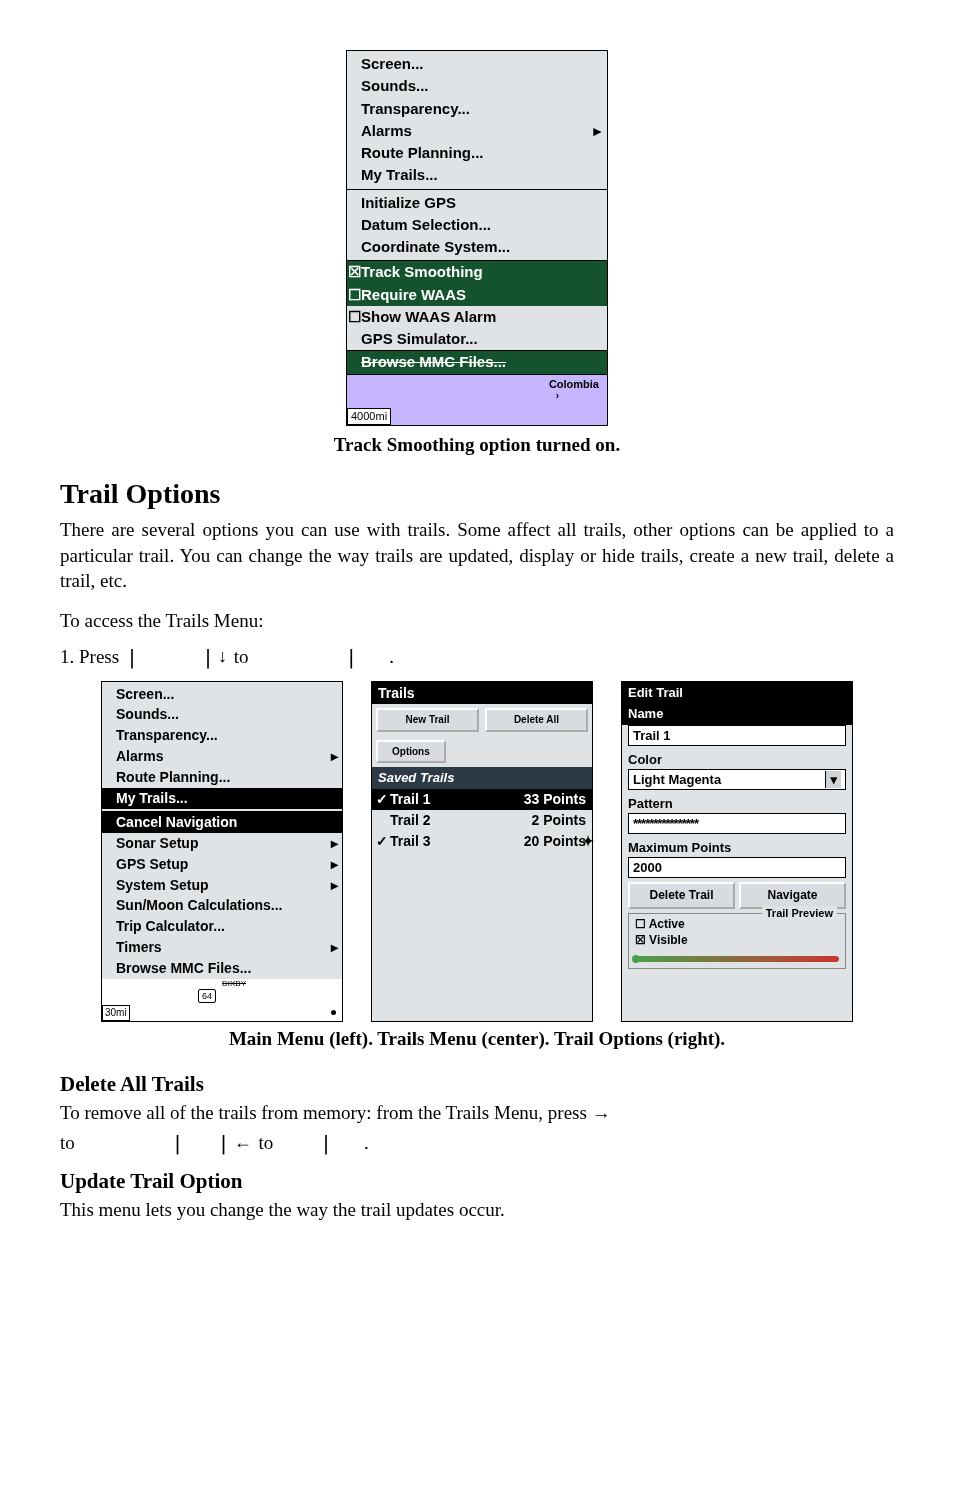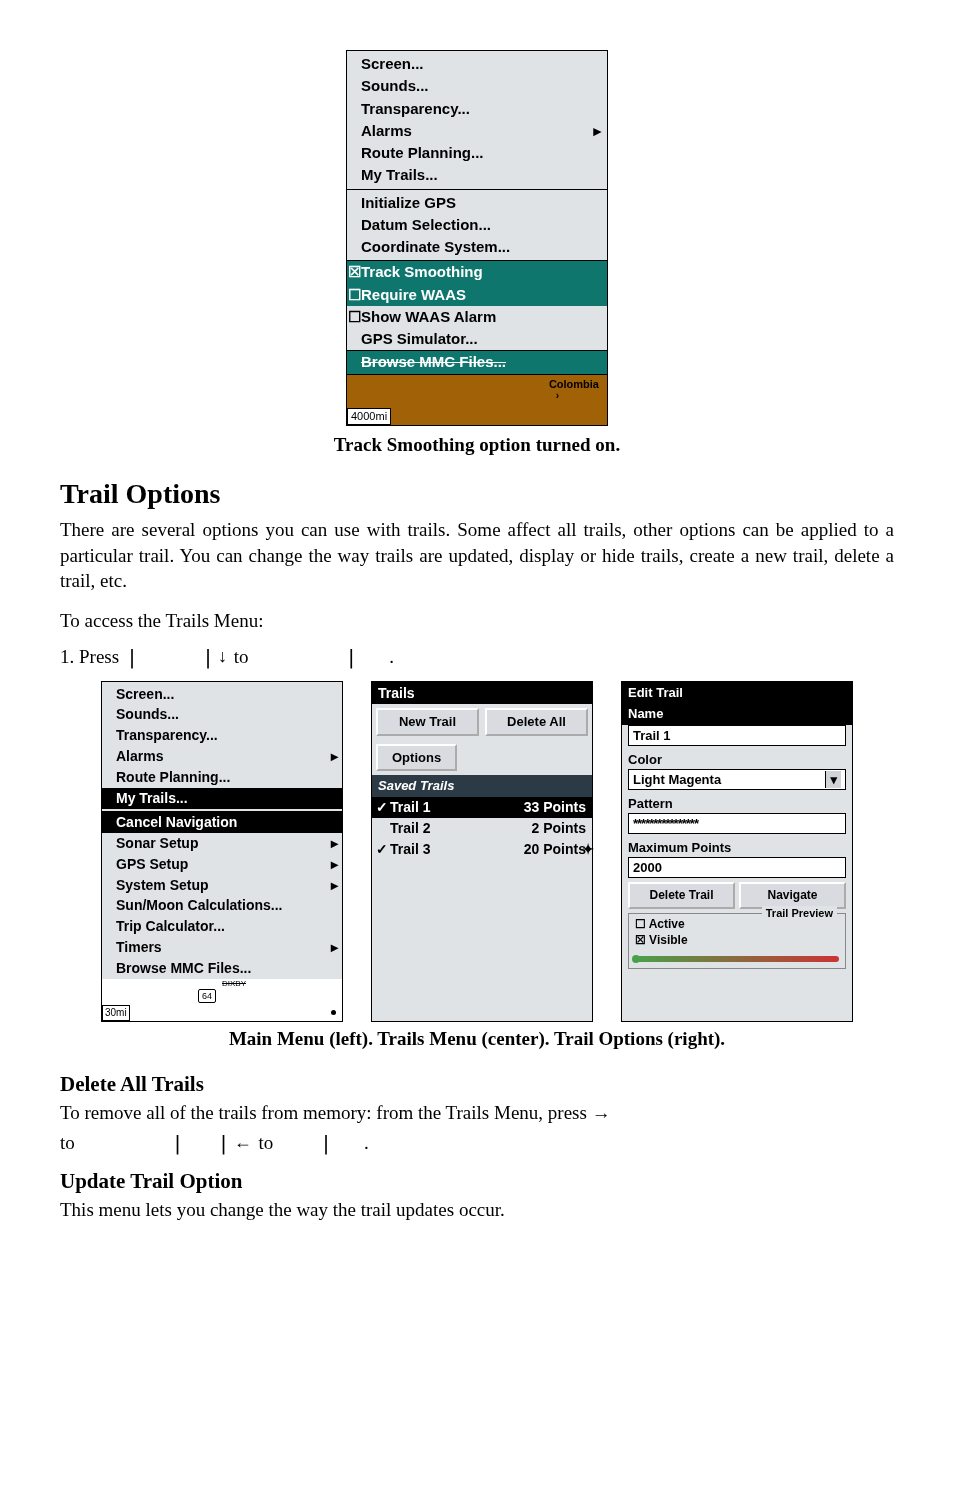--- a/index.html
+++ b/index.html
@@ -24,26 +24,26 @@
     text-align: left;
     width: 260px;
     border: 1px solid #000;
     background: #dfe3e6;
     font-family: Arial, Helvetica, sans-serif;
     font-size: 15px;
     color: #000;
   }
   .gps-menu .grp { border-bottom: 1px solid #000; padding: 2px 0; }
   .gps-menu .item { padding: 1px 10px 1px 14px; font-weight: bold; position: relative; }
-  .gps-menu .item.sel { background: #0f766e; color: #fff; }
+  .gps-menu .item.sel { background: #14532d; color: #fff; }
   .gps-menu .item.chk::before { content: "☒"; position: absolute; left: 1px; }
   .gps-menu .item.box::before { content: "☐"; position: absolute; left: 1px; }
   .gps-menu .item.arrow::after { content: "▸"; position: absolute; right: 6px; }
   .gps-menu .striked { text-decoration: line-through; border-top:1px solid #000;border-bottom:1px solid #000;}
-  .gps-menu .mapstrip { background:#a16207; height:50px; position:relative; font-size:11px; }
+  .gps-menu .mapstrip { background:#c4b5fd; height:50px; position:relative; font-size:11px; }
   .gps-menu .mapstrip .colombia { position:absolute; right:8px; top:2px; font-weight:bold; }
   .gps-menu .mapstrip .quote { position:absolute; right:48px; top:14px; font-weight: bold; font-size: 10px; }
   .gps-menu .mapstrip .scale { position:absolute; left:0; bottom:0; background:#fff; border:1px solid #000; padding:0 3px; font-size:11px; }
 
   
   .tri { display:flex; justify-content:center; gap:28px; margin-top:8px; }
   .panel {
     border:1px solid #000; background:#dfe3e6;
     font-family: Arial, Helvetica, sans-serif; font-size:14px;
     width:240px; position:relative;
@@ -53,21 +53,21 @@
   .panel .item.arrow::after { content:"▸"; position:absolute; right:4px; }
   .panel .grp { border-bottom:1px solid #000; padding:2px 0; }
   .panel .mapstrip2 { background:#fff; height:42px; position:relative; font-size:10px; }
   .panel .mapstrip2 .scale { position:absolute; left:0; bottom:0; border:1px solid #000; padding:0 2px; background:#fff; }
   .panel .mapstrip2 .dot { position:absolute; right:6px; bottom:6px; width:5px; height:5px; background:#000; border-radius:50%; }
 
   .panel.trails { width:220px; }
   .panel .titlebar { background:#000; color:#fff; font-weight:bold; padding:2px 6px; }
   .btnrow { display:flex; gap:6px; padding:4px; }
   .btn3d {
-    flex:1; text-align:center; font-weight:bold; font-size:13px;
+    flex:1; text-align:center; font-weight:bold; font-size:10px;
     background:#d8dce0; border:2px outset #fff; padding:3px 4px;
   }
   .btnrow.single .btn3d { flex:0 0 auto; padding:3px 14px; }
   .savedhdr { background:#2b3a44; color:#fff; font-weight:bold; padding:2px 6px; font-size:13px;font-style:italic;}
   .trailrow { display:flex; padding:1px 6px 1px 4px; font-weight:bold; position:relative; }
   .trailrow.sel { background:#000; color:#fff; }
   .trailrow .chk { width:14px; }
   .trailrow .ptcol { margin-left:auto; }
   .trailrow .cursor { position:absolute; right:-2px; }
 

